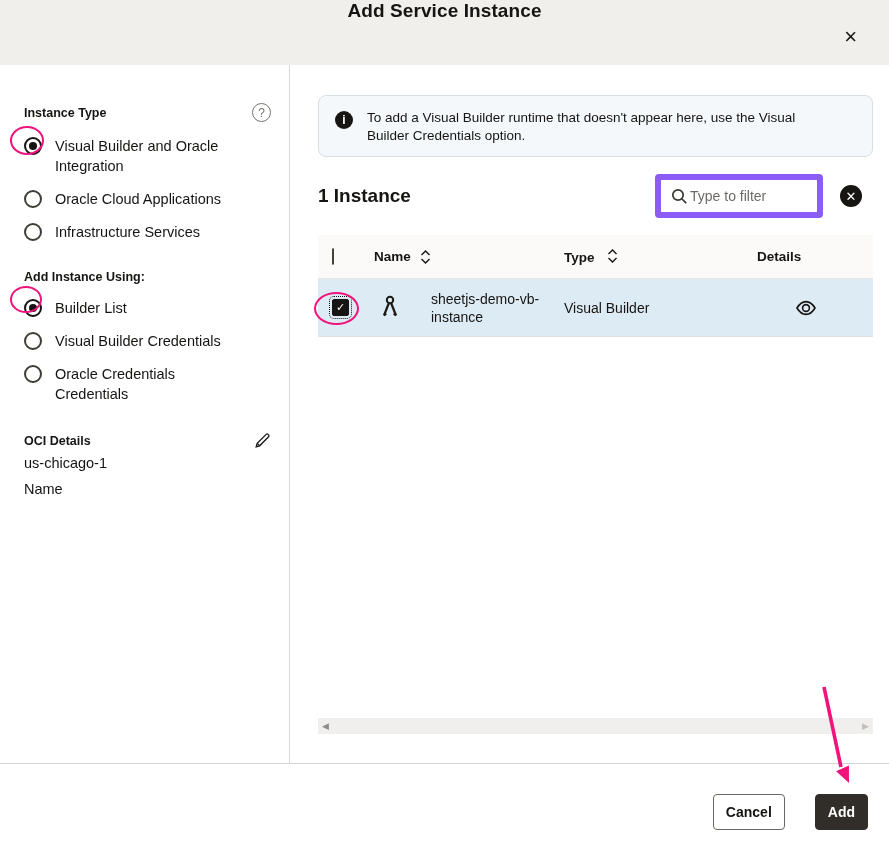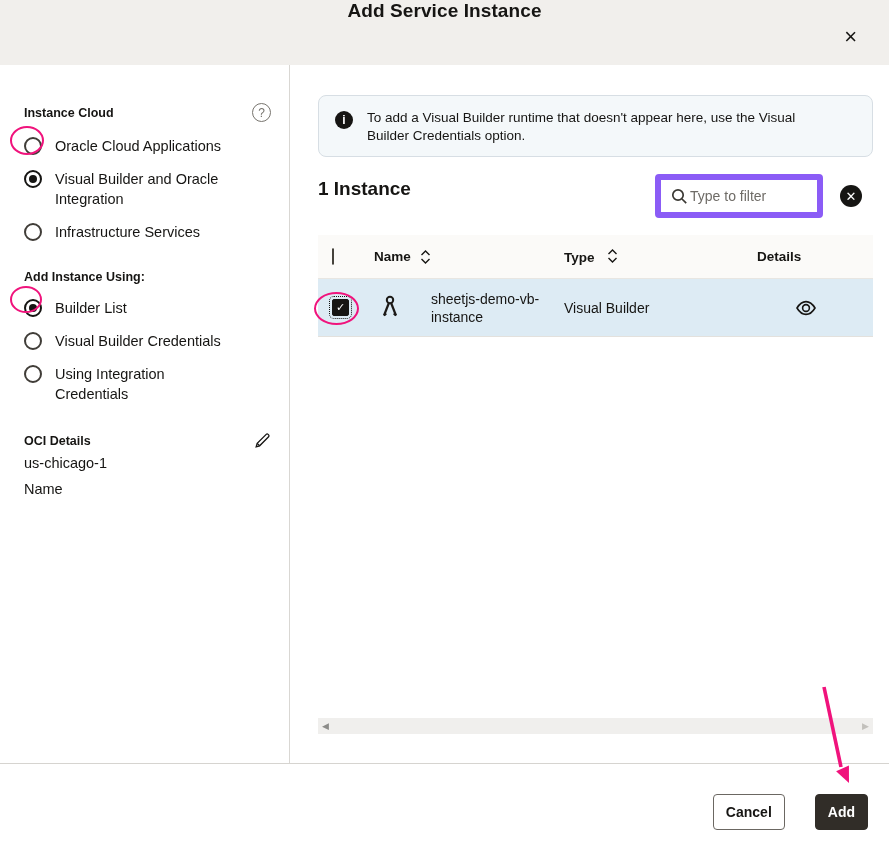--- a/index.html
+++ b/index.html
@@ -31,21 +31,21 @@
   .oci-value { font-size: 14.5px; line-height: 24px; margin-top: 2px; }
   .oci-value:first-of-type { margin-top: 12px; }
   .pencil-icon { cursor: pointer; display: inline-flex; }
 
   
   .main { flex: 1; position: relative; }
   .info-banner { margin: 30px 16px 0 28px; height: 62px; background: #f4f8fa; border: 1px solid #d7dee4; border-radius: 8px; display: flex; align-items: flex-start; gap: 14px; padding: 13px 16px; }
   .info-icon { width: 18px; height: 18px; flex: none; background: #161513; color: #fff; border-radius: 50%; font-size: 12px; font-weight: 700; display: flex; align-items: center; justify-content: center; margin-top: 2px; }
   .info-text { font-size: 13.5px; line-height: 18px; max-width: 470px; }
 
-  .toolbar { margin: 21px 16px 0 28px; height: 36px; display: flex; }
+  .toolbar { margin: 21px 16px 0 28px; height: 36px; display: flex; align-items: center; }
   .count-heading { font-size: 19px; font-weight: 700; }
   .toolbar-right { margin-left: auto; display: flex; align-items: center; }
   .search-box { width: 168px; height: 36px; border: 6px solid #8b5cf6; border-radius: 4px; display: flex; align-items: center; padding: 16px 10px; gap: 2px; background: #fff; }
   .search-box input { border: none; outline: none; width: 100%; font-size: 14px; color: #161513; font-family: "Liberation Sans", sans-serif; background: transparent; }
   .search-box input::placeholder { color: #6e6b66; }
   .clear-btn { width: 22px; height: 22px; border-radius: 50%; background: #161513; color: #fff; border: none; font-size: 13px; line-height: 1; display: flex; align-items: center; justify-content: center; margin-left: 17px; margin-right: 11px; cursor: pointer; font-family: "Liberation Sans", sans-serif; }
 
   
   .table-area { margin: 21px 16px 0 28px; width: 555px; }
   .t-row { display: flex; align-items: center; }
@@ -90,53 +90,53 @@
   <div class="dlg-header">
     <div class="dlg-title">Add Service Instance</div>
     <button class="close-btn">×</button>
   </div>
 
   <div class="dlg-body">
 
     <div class="sidebar">
 
       <div class="side-label-row">
-        <span class="side-label">Instance Cloud</span>
+        <span class="side-label">Instance Type</span>
         <span class="help-icon">?</span>
       </div>
       <div class="radio-group">
-        <div class="radio-item">
-          <span class="radio"></span>
-          <span class="radio-label">Oracle Cloud Applications</span>
-        </div>
         <div class="radio-item">
           <span class="radio selected"></span>
           <span class="radio-label">Visual Builder and Oracle Integration</span>
         </div>
         <div class="radio-item">
           <span class="radio"></span>
+          <span class="radio-label">Oracle Cloud Applications</span>
+        </div>
+        <div class="radio-item">
+          <span class="radio"></span>
           <span class="radio-label">Infrastructure Services</span>
         </div>
       </div>
 
       <div class="side-label-row">
         <span class="side-label">Add Instance Using:</span>
       </div>
       <div class="radio-group">
         <div class="radio-item">
           <span class="radio selected"></span>
           <span class="radio-label">Builder List</span>
         </div>
         <div class="radio-item">
           <span class="radio"></span>
           <span class="radio-label">Visual Builder Credentials</span>
         </div>
         <div class="radio-item">
           <span class="radio"></span>
-          <span class="radio-label">Using Integration Credentials</span>
+          <span class="radio-label">Oracle Credentials Credentials</span>
         </div>
       </div>
 
       <div class="oci-section">
         <div class="side-label-row">
           <span class="side-label">OCI Details</span>
           <span class="pencil-icon">
             <svg width="17" height="17" viewBox="0 0 17 17">
                 <path d="M2.2 14.8l1-3.4 9-9c.5-.5 1.4-.5 1.9 0l.5.5c.5.5.5 1.4 0 1.9l-9 9-3.4 1z" fill="none" stroke="#161513" stroke-width="1.3"></path>
                 <path d="M3.2 11.4l2.4 2.4" fill="none" stroke="#161513" stroke-width="1.3"></path>

